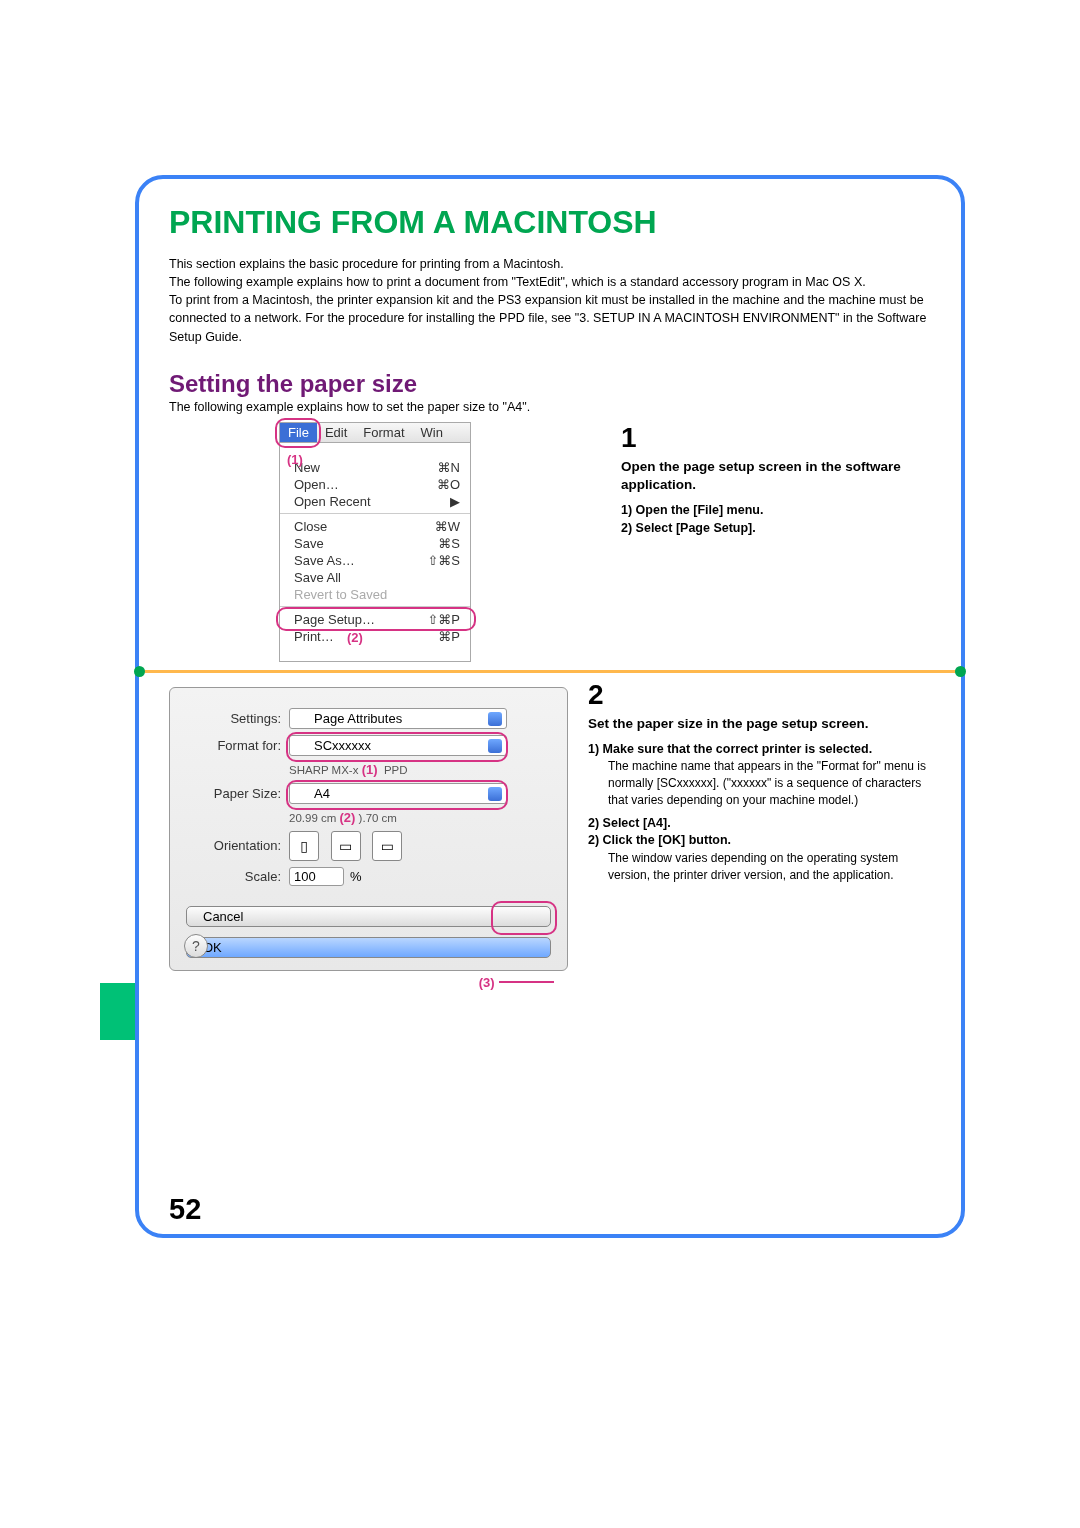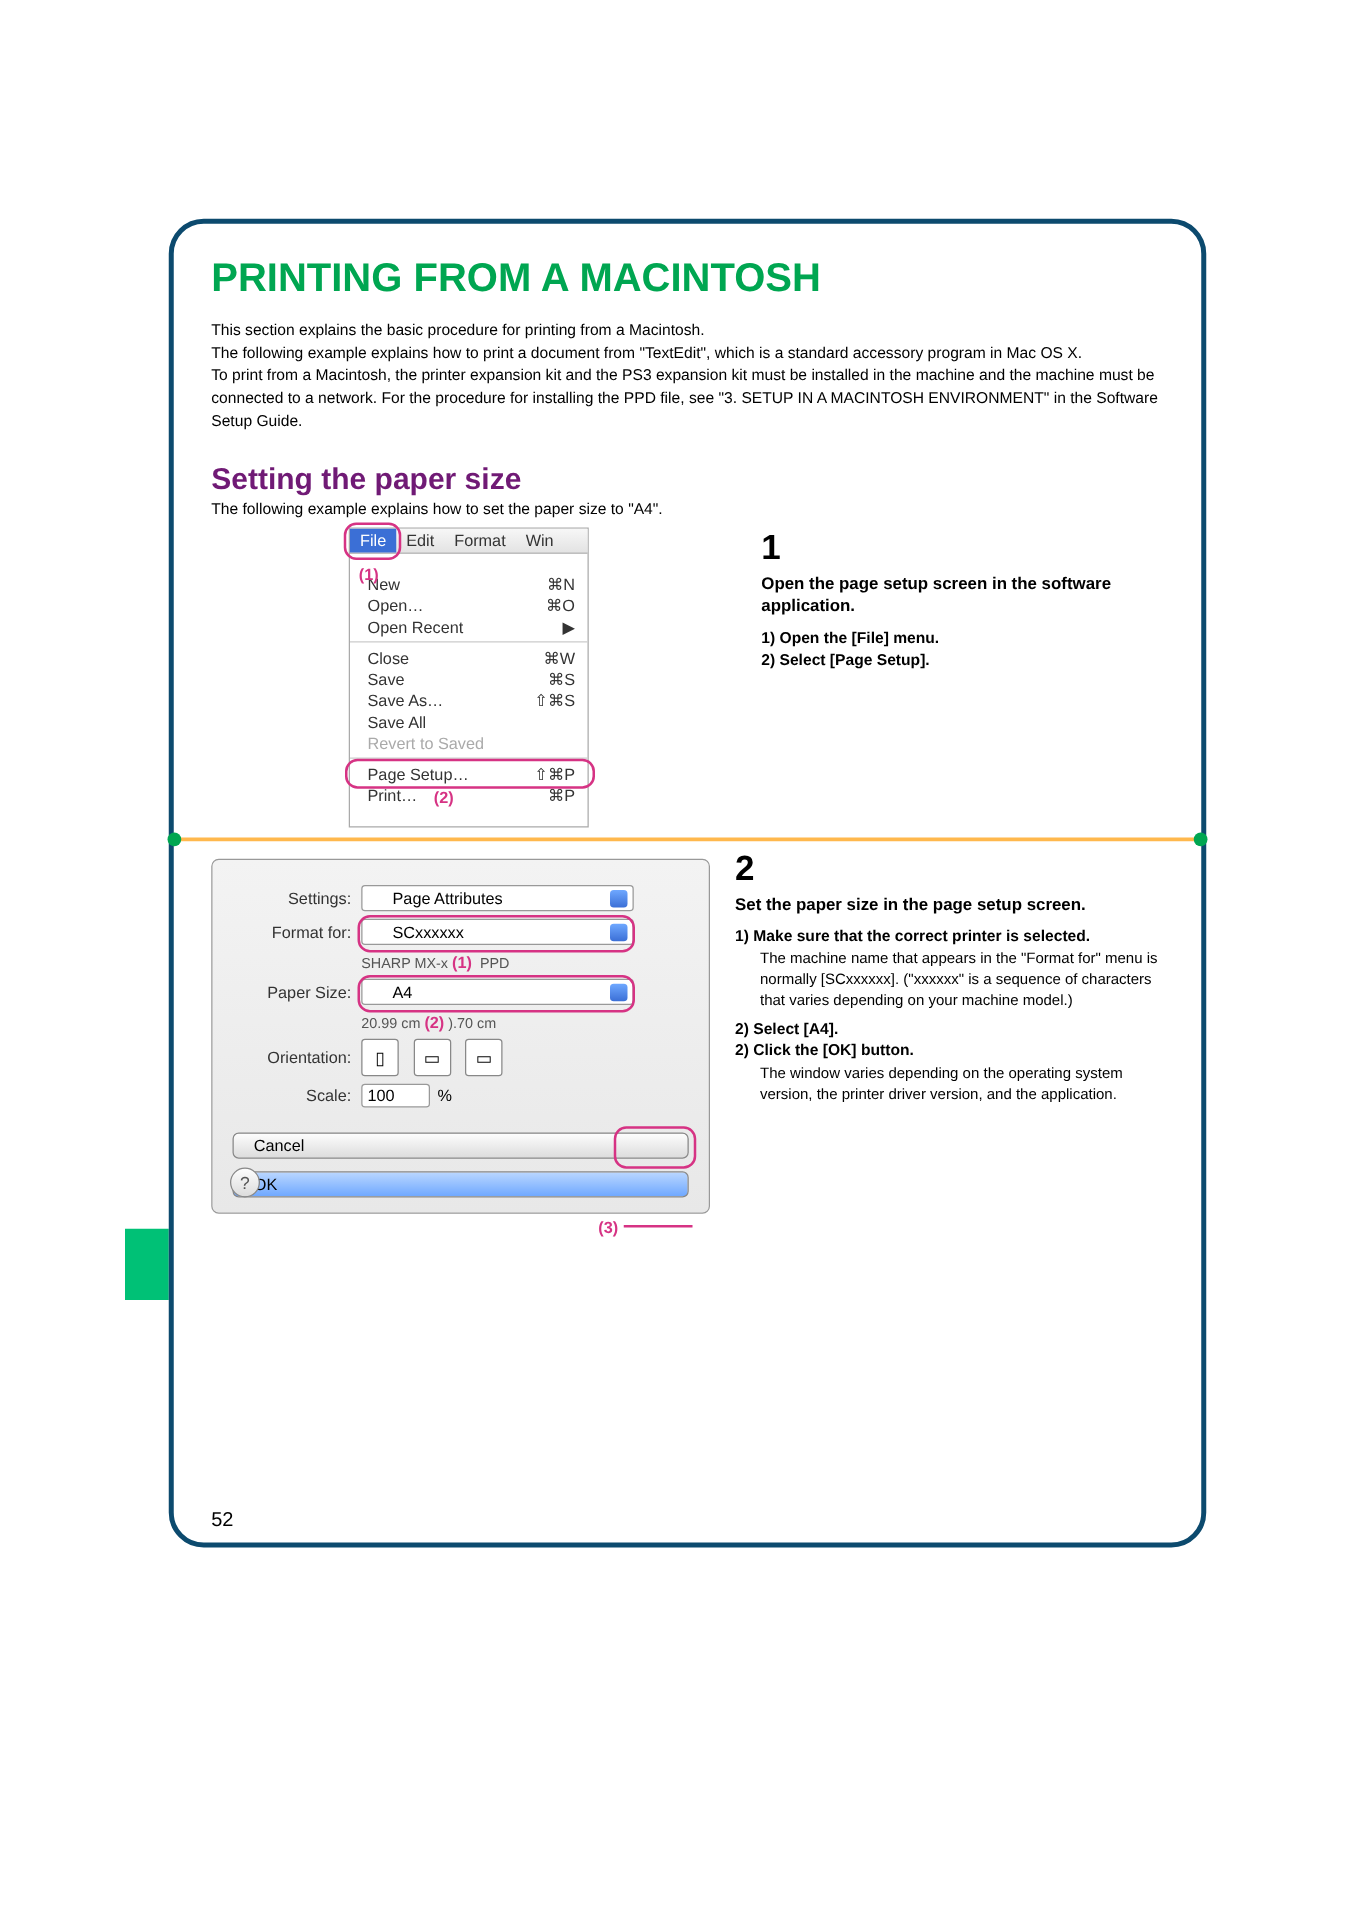--- a/index.html
+++ b/index.html
@@ -3,21 +3,21 @@
 <meta charset="utf-8">
 <style>
   body {
     margin: 0;
     padding: 0;
     font-family: Arial, Helvetica, sans-serif;
     background: #fff;
     width: 1080px;
   }
   .page-frame {
-    border: 4px solid #0c4a6e;
+    border: 4px solid #3b82f6;
     border-radius: 28px;
     margin: 175px 115px 60px 135px;
     padding: 25px 30px 10px 30px;
     position: relative;
     min-height: 1020px;
   }
   .page-title {
     font-size: 32px;
     font-weight: bold;
     color: #00a651;
@@ -34,21 +34,21 @@
     color: #701a75;
     margin: 24px 0 2px 0;
   }
   .section-sub {
     font-size: 12.5px;
     color: #000;
     margin-bottom: 8px;
   }
   .step1-row {
     display: flex;
-    gap: 20px;
+    gap: 32px;
   }
   .step1-left {
     width: 310px;
     margin-left: 110px;
   }
   .step1-right {
     flex: 1;
     padding-top: 0;
   }
   .step2-row {
@@ -224,22 +224,22 @@
     width:11px; height:11px;
     background:#00a651;
     border-radius:50%;
     position:absolute;
     top:-4px;
   }
   .page-number {
     position:absolute;
     left: 30px;
     bottom: 8px;
-    font-size: 16px;
-    font-weight: normal;
+    font-size: 29px;
+    font-weight: bold;
   }
   .side-tab {
     position: absolute;
     left: 100px;
     top: 983px;
     width: 35px;
     height: 57px;
     background: #00c176;
   }
   .pink-marker {

